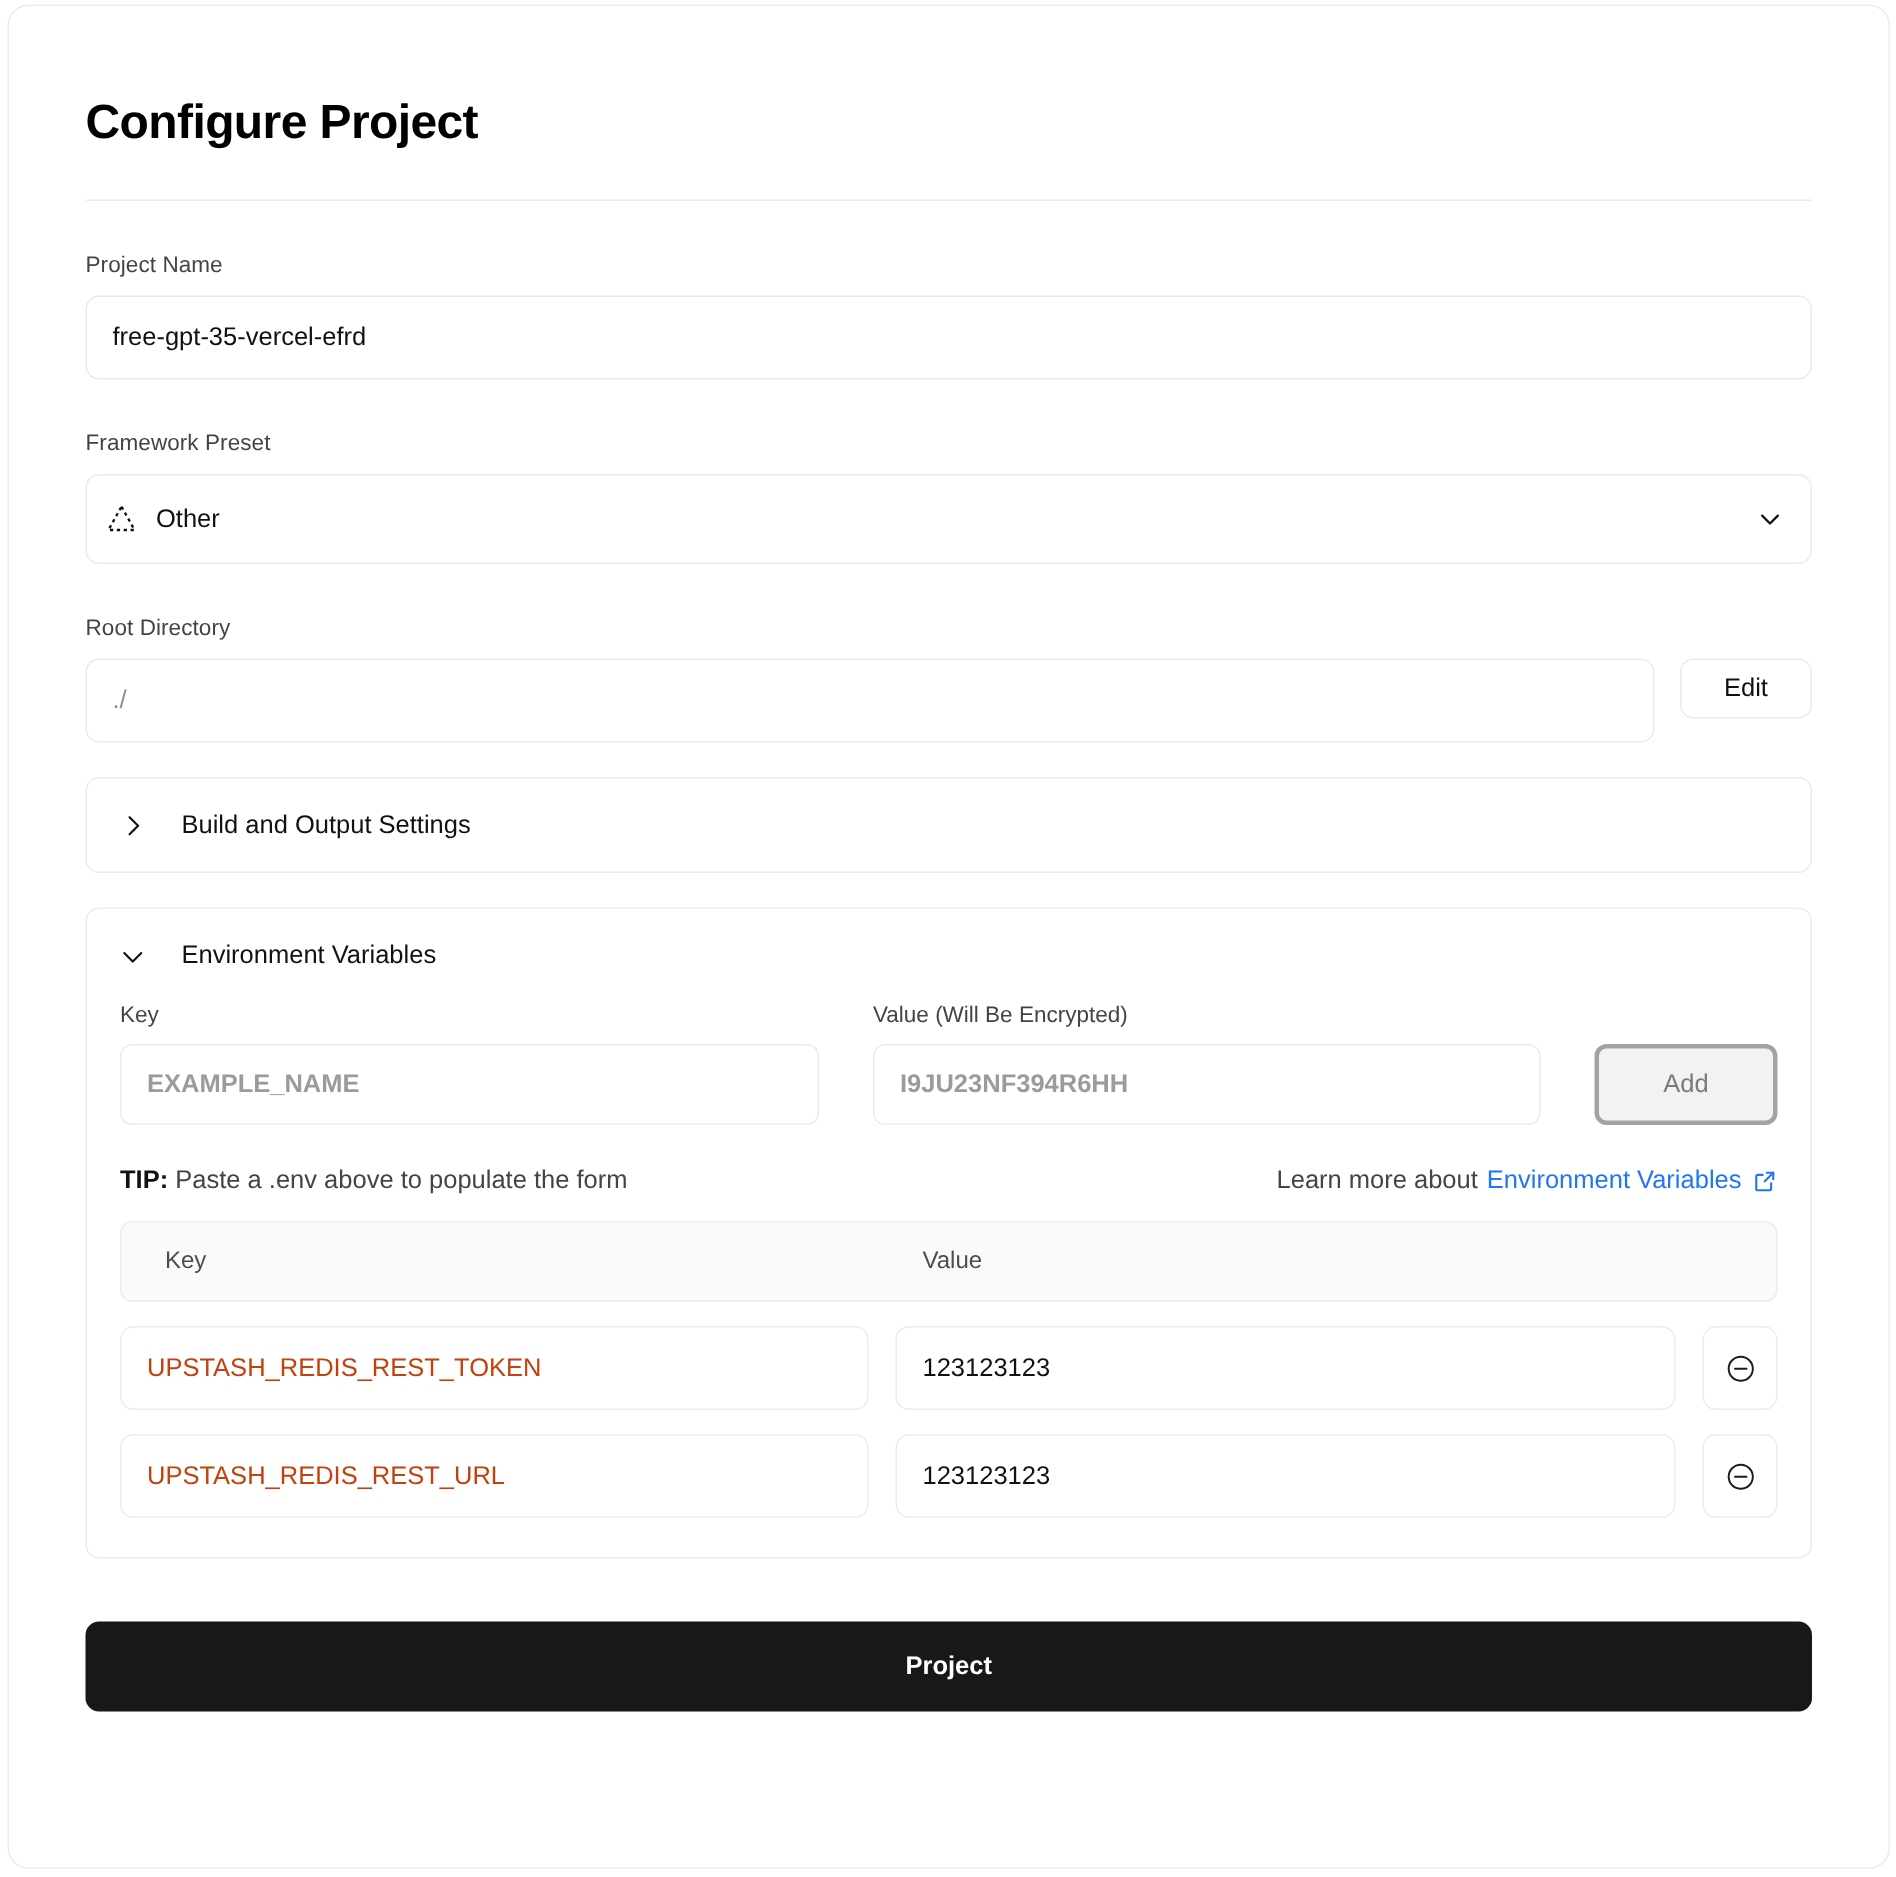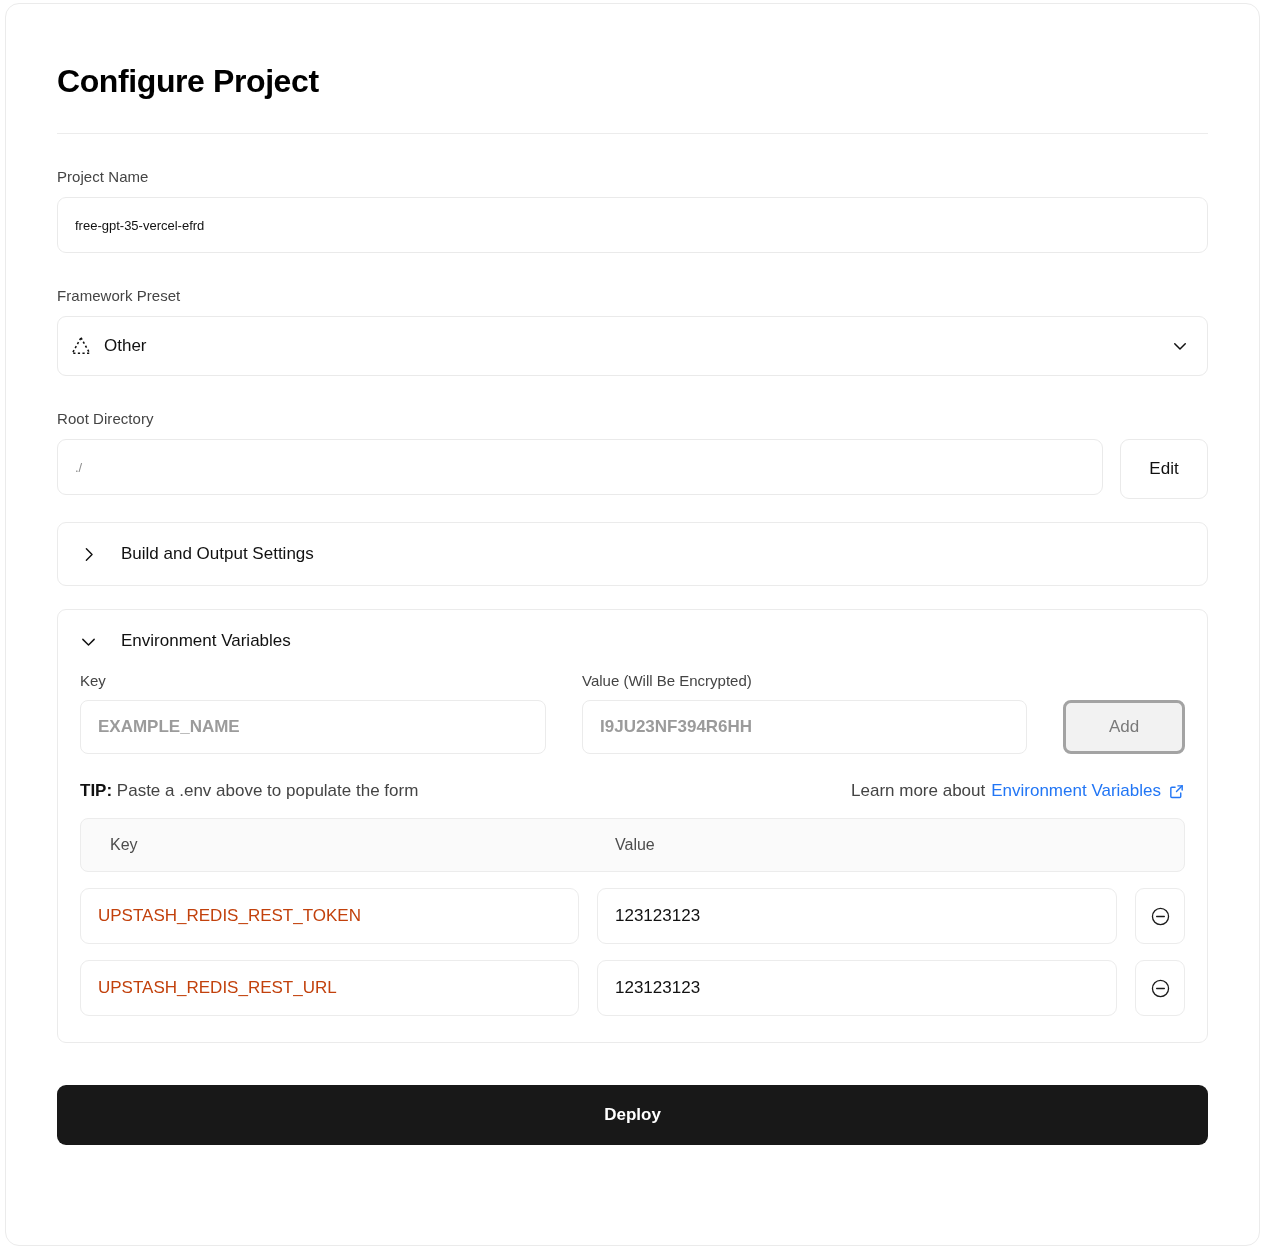--- a/index.html
+++ b/index.html
@@ -54,21 +54,21 @@
   .field-group { margin-top: 34px; }
 
   
   .text-input {
     width: 100%;
     height: 56px;
     border: 1px solid #eaeaea;
     border-radius: 9px;
     background: #ffffff;
     font-family: "Liberation Sans", sans-serif;
-    font-size: 13px;
+    font-size: 17px;
     color: #111111;
     padding: 0 17px;
     outline: none;
   }
   .text-input::placeholder { color: #9a9a9a; }
   .text-input.placeholderish { color: #8d8d8d; }
 
   
   .select-box {
     position: relative;
@@ -102,21 +102,21 @@
 
   
   .root-row {
     display: flex;
     align-items: stretch;
     gap: 17px;
   }
   .root-row .text-input { flex: 1; }
   .edit-btn {
     width: 88px;
-    height: 60px;
+    height: 40px;
     border: 1px solid #eaeaea;
     border-radius: 9px;
     background: #ffffff;
     font-family: "Liberation Sans", sans-serif;
     font-size: 17px;
     color: #111111;
     cursor: pointer;
   }
 
   
@@ -399,16 +399,16 @@
                 <circle cx="12" cy="12" r="9.2" fill="none" stroke="#1c1c1c" stroke-width="1.5"></circle>
                 <path d="M7.6 12 H16.4" stroke="#1c1c1c" stroke-width="1.5" stroke-linecap="round"></path>
               </svg>
             </div>
           </div>
         </div>
 
       </div>
     </div>
 
-    <button class="deploy-btn">Deploy</button>
+    <button class="deploy-btn">Project</button>
 
   </div>
 </div>
 
 </body></html>

